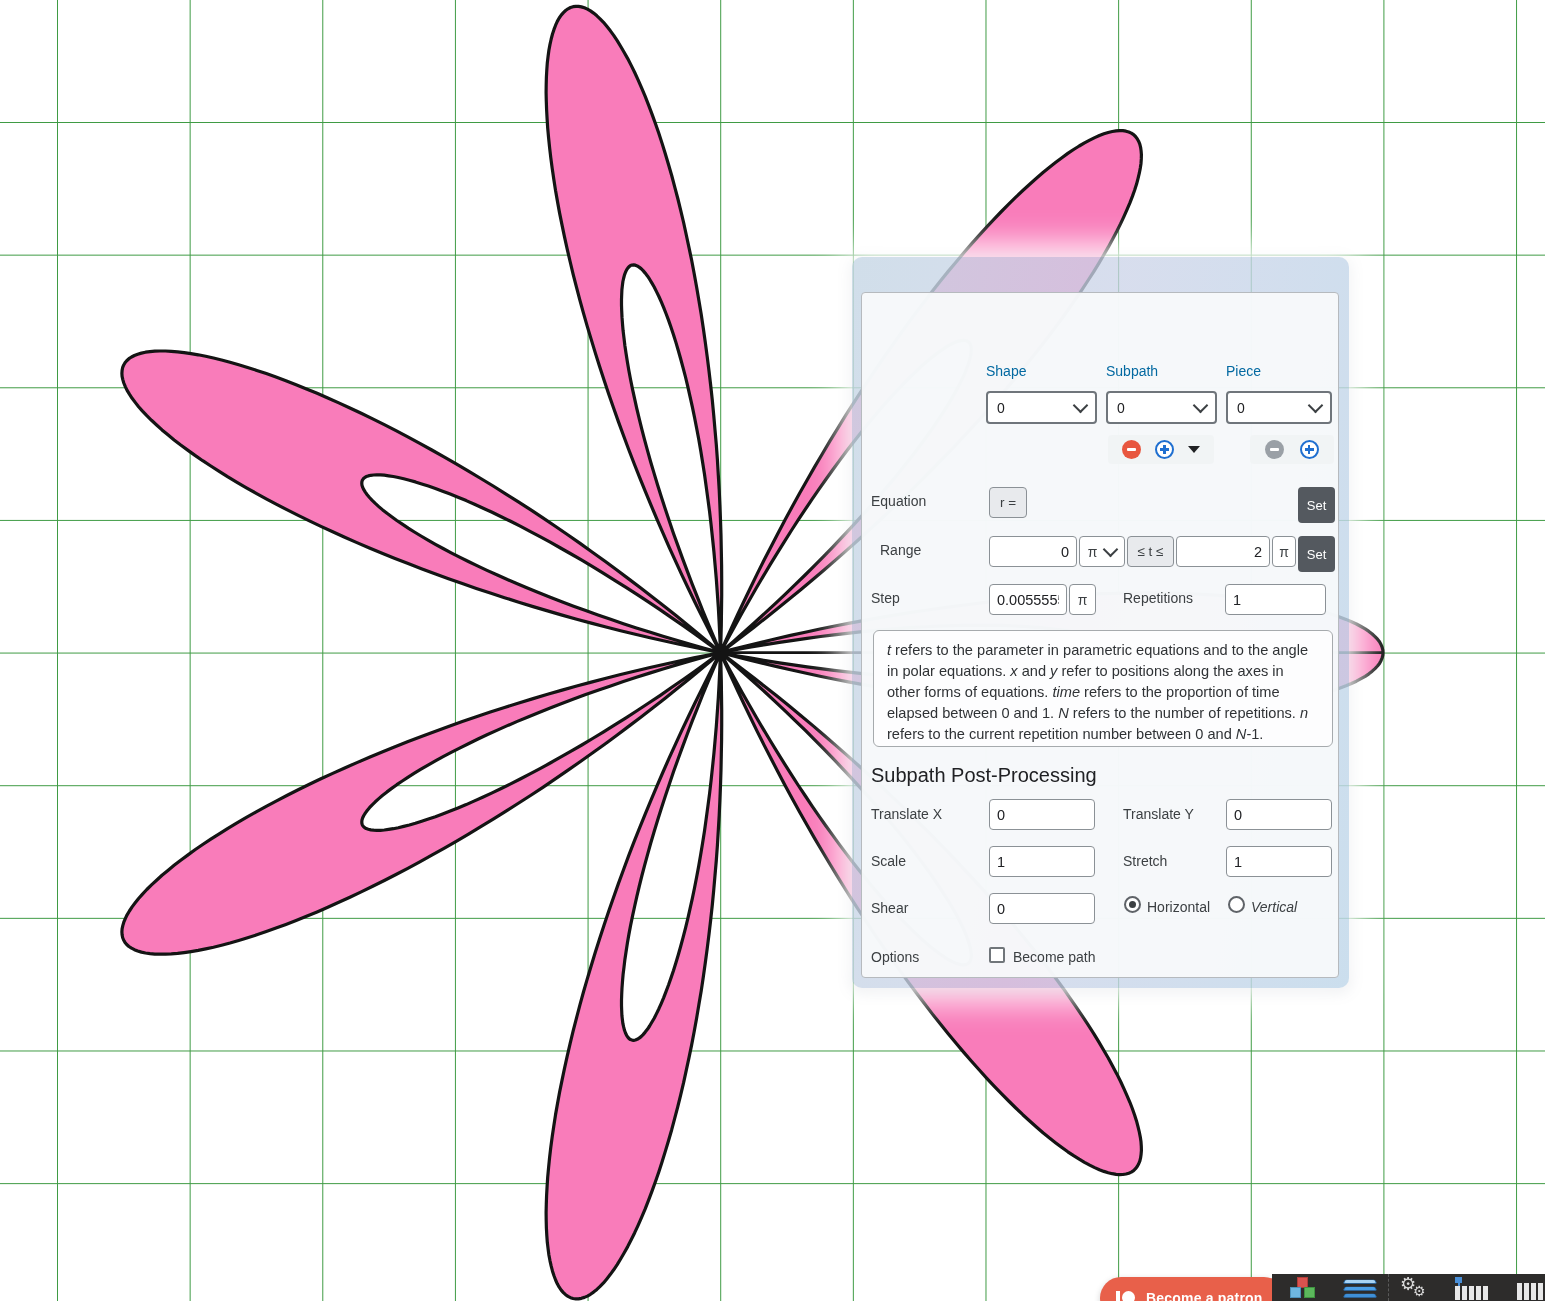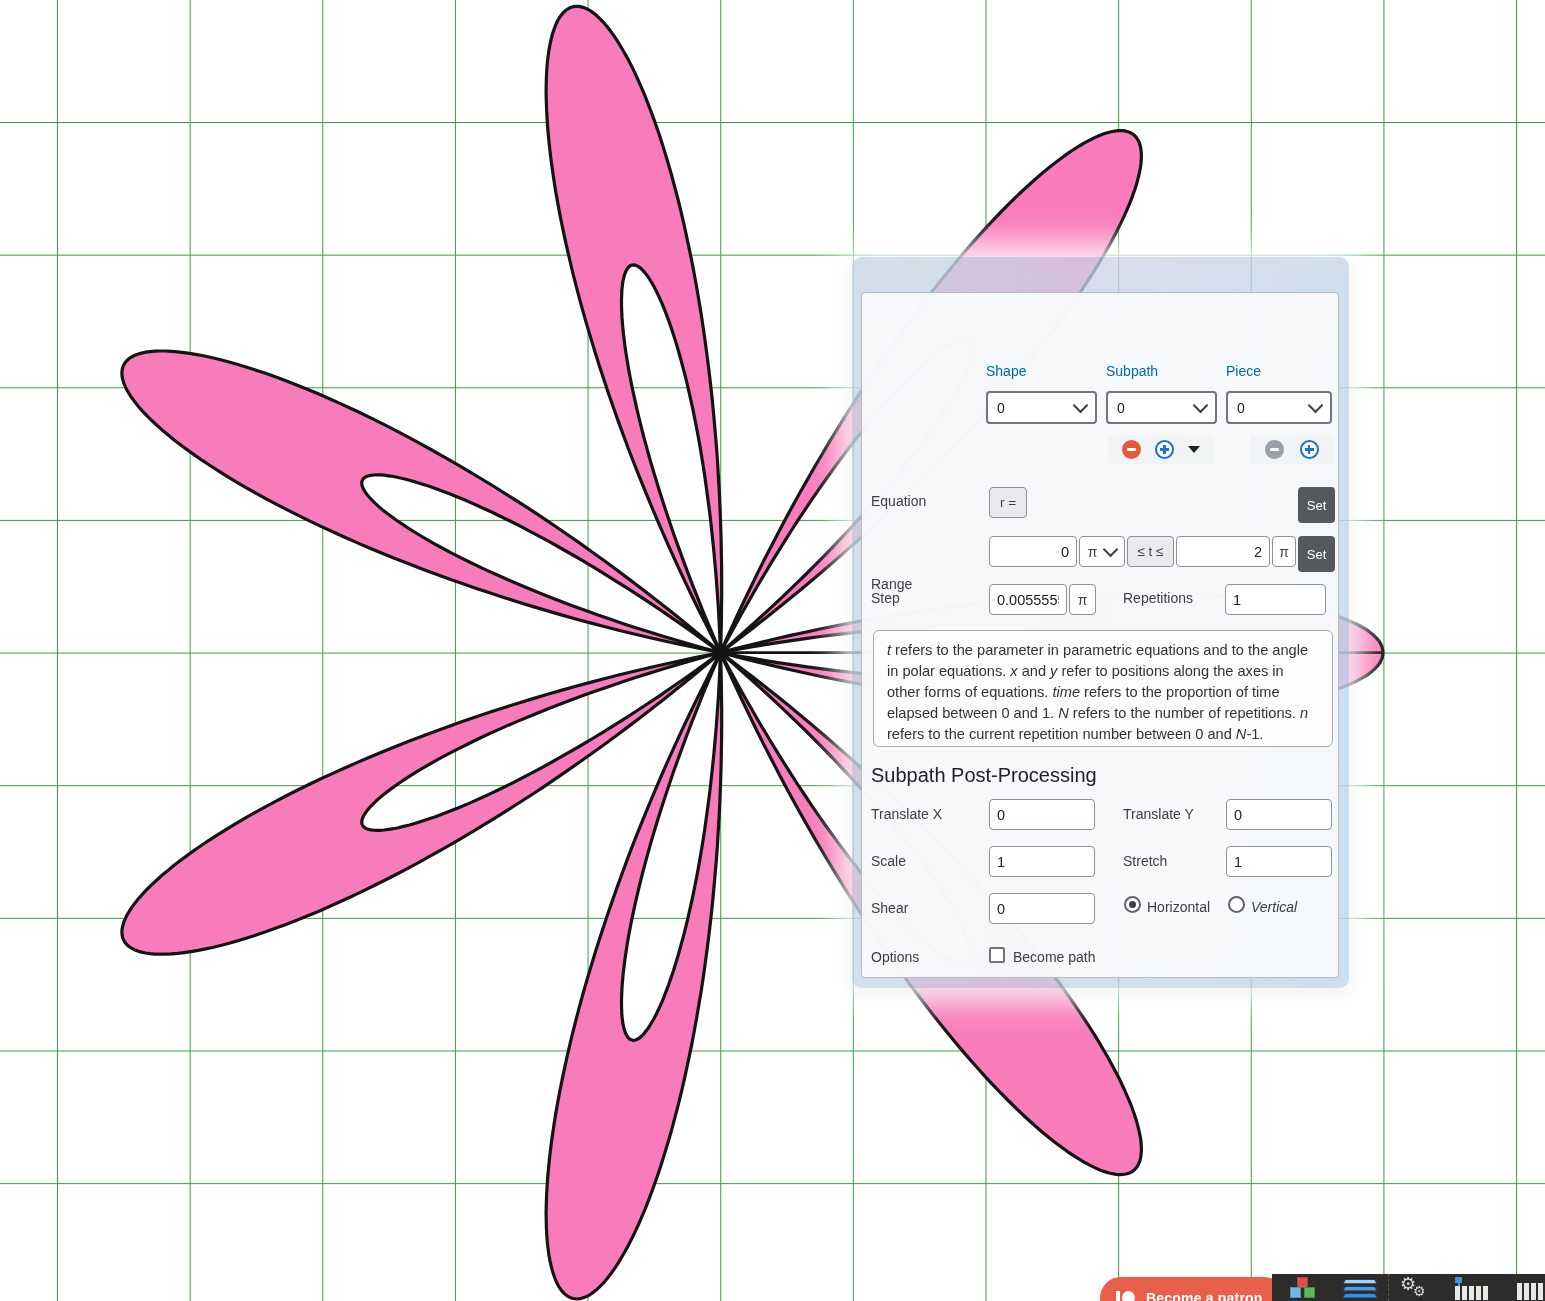--- a/index.html
+++ b/index.html
@@ -170,21 +170,21 @@
         <span class="circ gray">
             <span class="bar"></span>
           </span>
         <span class="circ blueplus"></span>
       </div>
 
       <span class="lbl" style="left:9px;top:200px;">Equation</span>
       <span class="prefixbox" style="left:127px;top:194px;width:38px;">r =</span>
       <button class="setbtn" style="left:436px;top:194px;">Set</button>
 
-      <span class="lbl" style="left:9px;top:249px;margin-top:34px;">Range</span>
+      <span class="lbl" style="left:18px;top:249px;">Range</span>
       <input class="tin right" style="left: 127px; top: 243px; width: 88px;" value="0">
       <div class="unitsel" style="left:217px;top:243px;width:46px;">
         <span>π</span>
         <span class="chev"></span>
       </div>
       <span class="prefixbox" style="left:265px;top:243px;width:47px;">≤ t ≤</span>
       <input class="tin right" style="left: 314px; top: 243px; width: 94px;" value="2">
       <span class="unitbox" style="left:410px;top:243px;width:24px;">π</span>
       <button class="setbtn" style="left:436px;top:243px;">Set</button>
 

